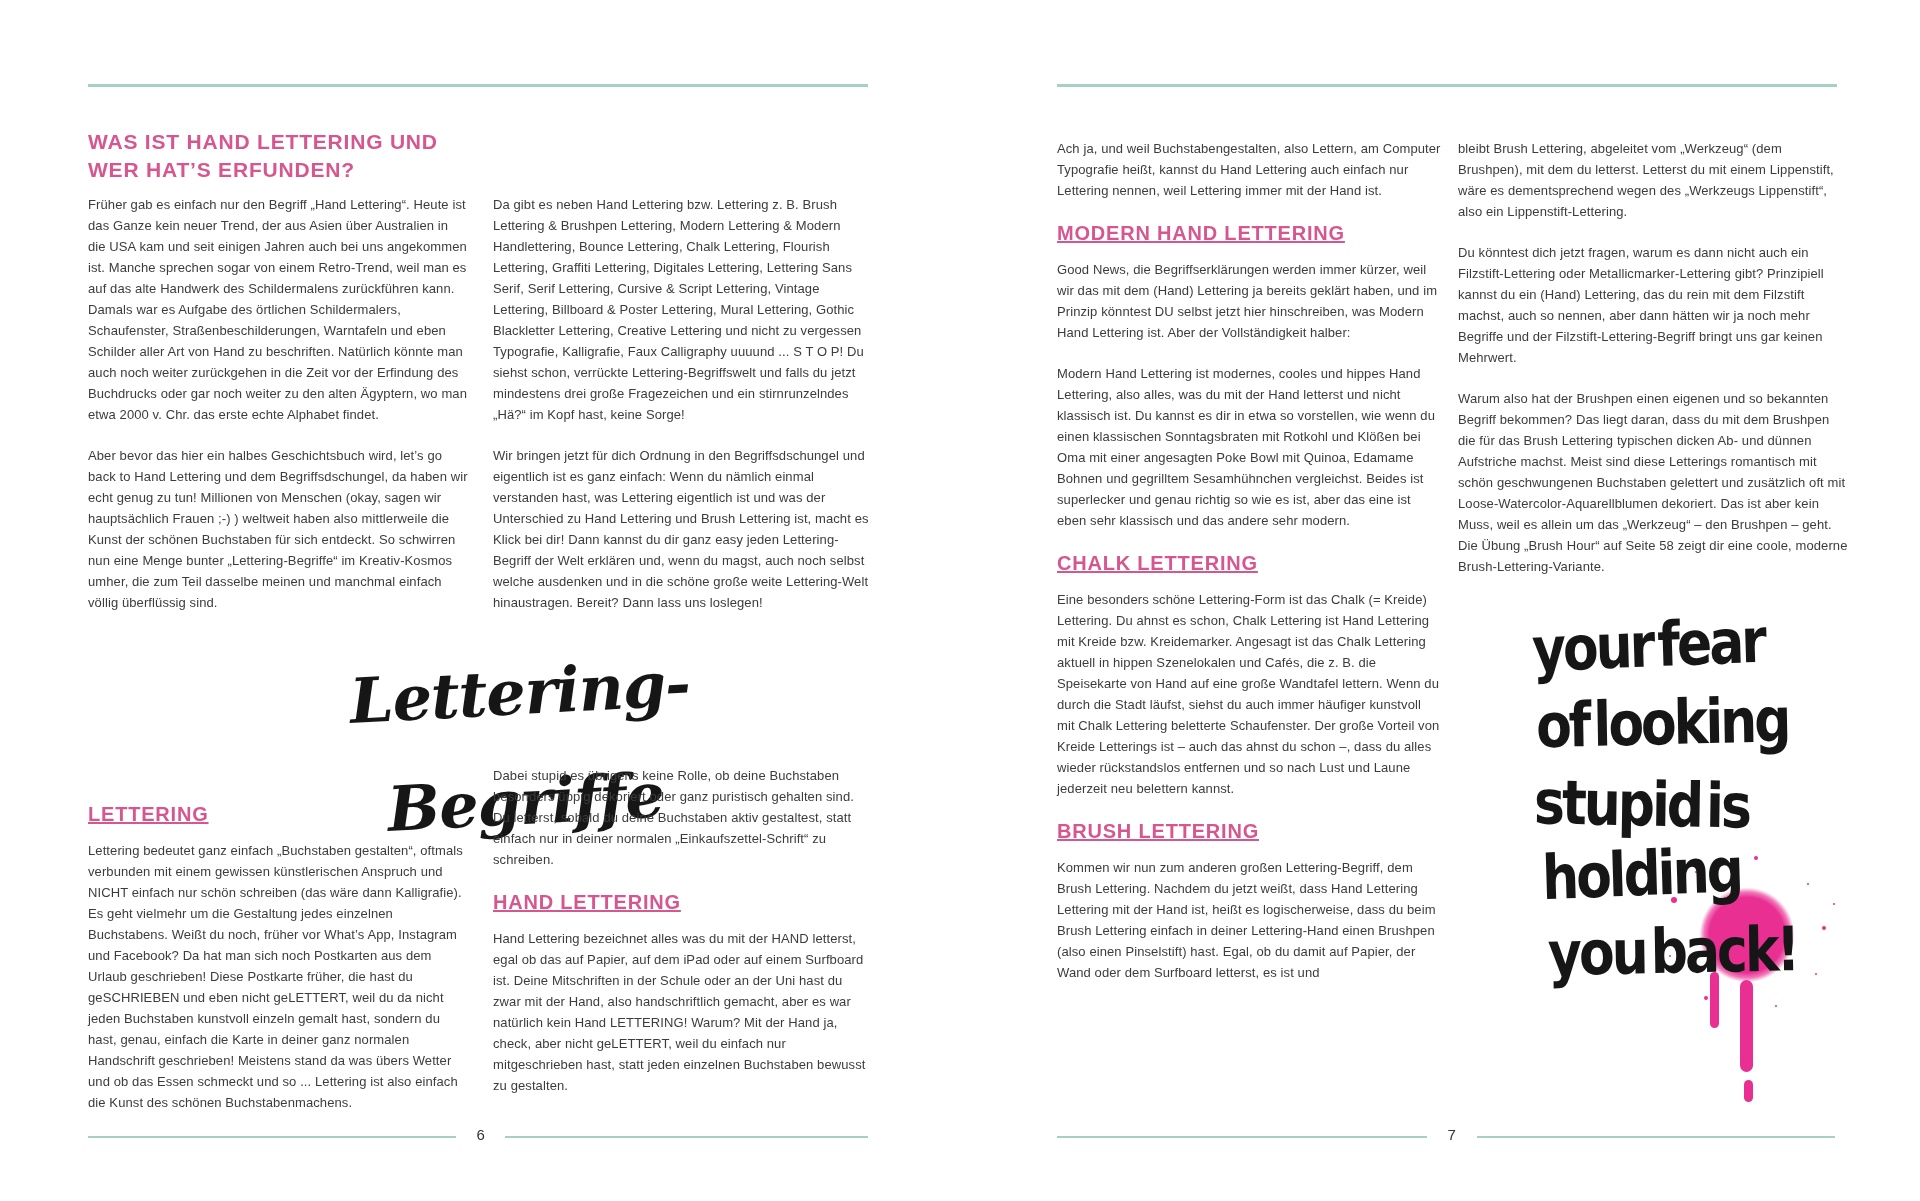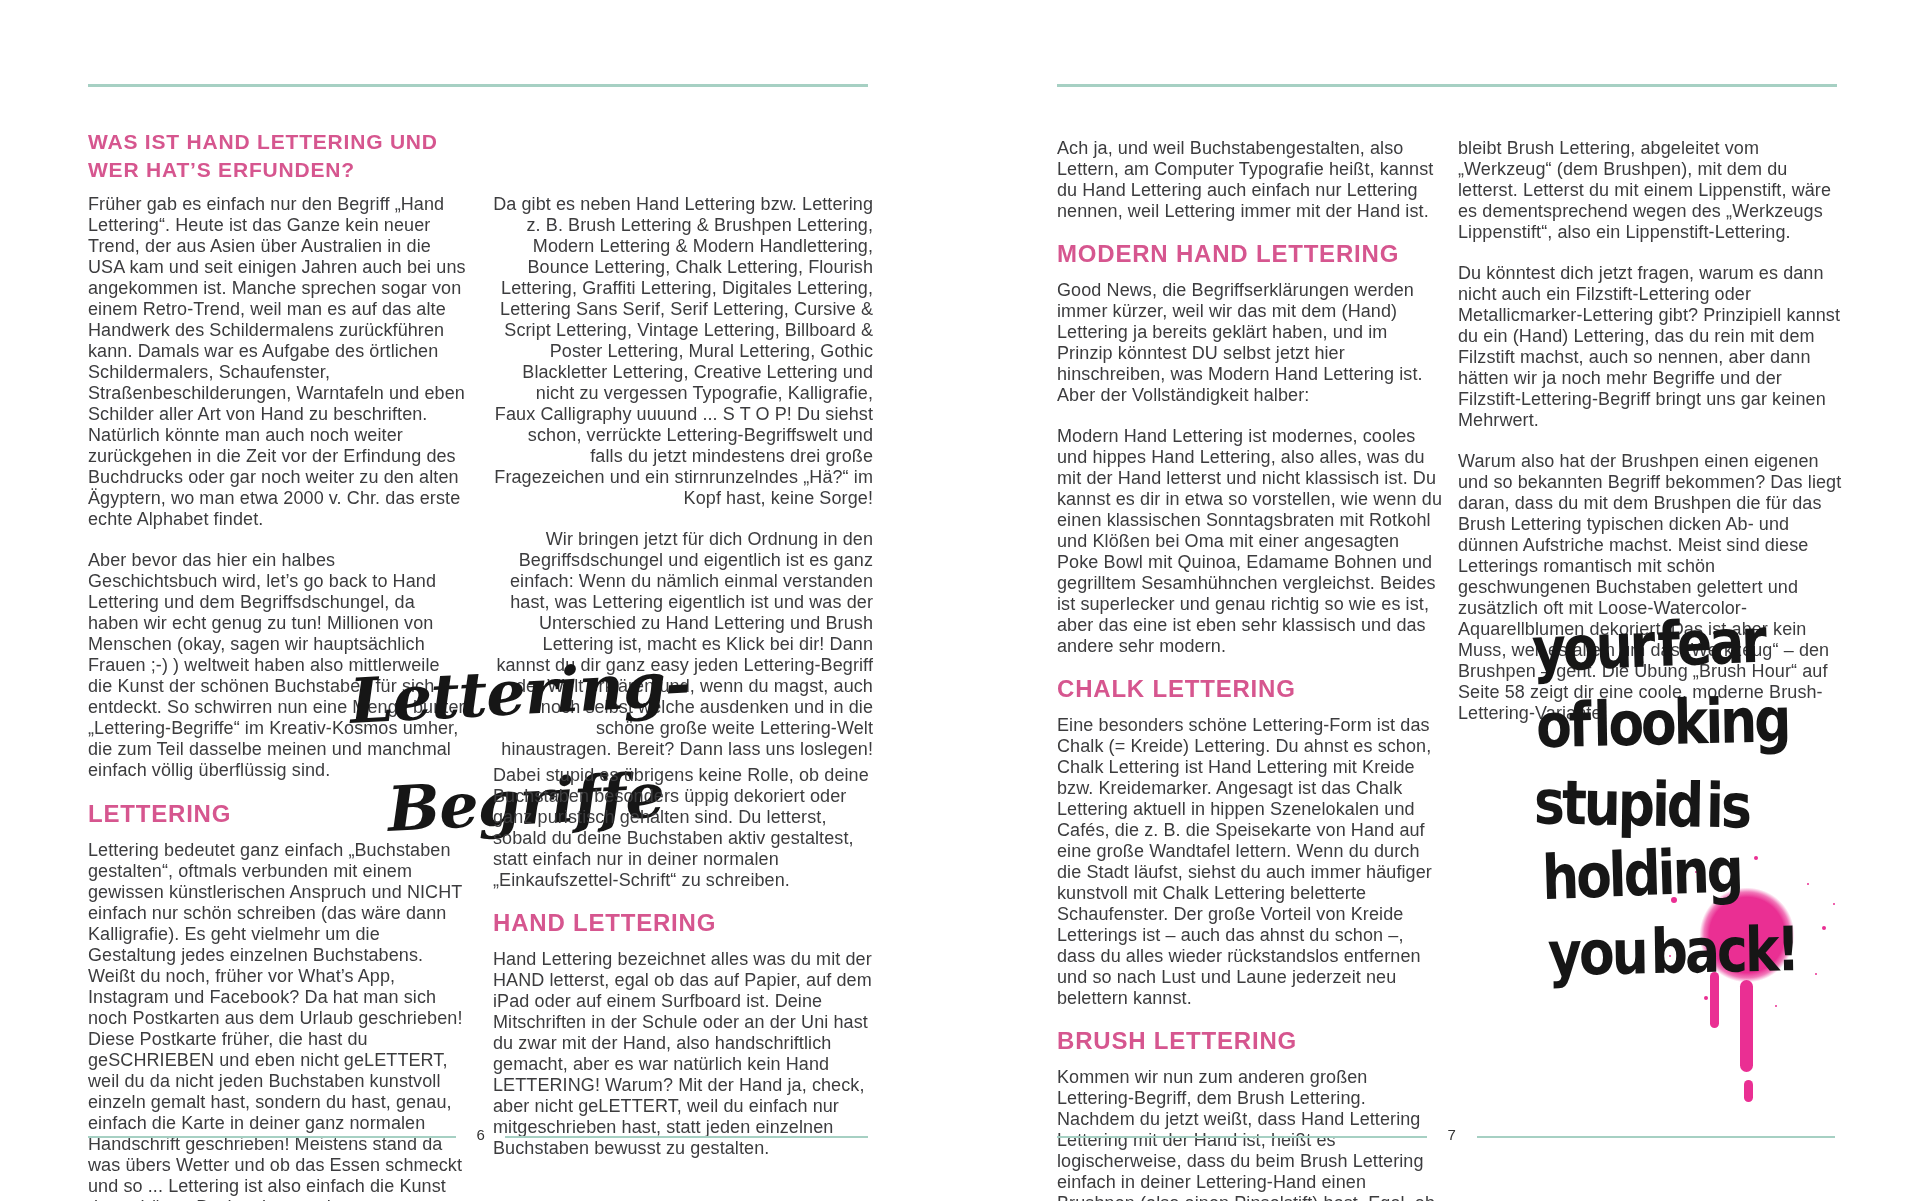--- a/index.html
+++ b/index.html
@@ -28,26 +28,26 @@
     position:absolute;top:1126px;width:50px;text-align:center;
     font-size:15px;color:#333;letter-spacing:.5px;
   }
   .headline{
     position:absolute;left:88px;top:128px;width:400px;
     font-size:21px;font-weight:bold;line-height:28px;
     letter-spacing:.8px;color:var(--accent-pink);
   }
   .col{position:absolute;}
   .col p{
-    font-size:18px;line-height:21px;letter-spacing:.1px;
+    font-size:13px;line-height:21px;letter-spacing:.1px;
     margin:0 0 20px 0;color:var(--text-color);
   }
   .sec-head{
-    font-size:24px;font-weight:bold;letter-spacing:.8px;
-    color:var(--accent-pink);margin:0 0 14px 0;line-height:24px;
+    font-size:20px;font-weight:bold;letter-spacing:.8px;
+    color:var(--accent-pink);margin:0 0 14px 0;line-height:24px;text-decoration:underline;
   }
   .sec-head.gap-above{margin-top:4px;}
   .script-title{
     position:absolute;left:230px;top:638px;width:580px;height:115px;
     text-align:center;
     font-family:"DejaVu Serif",serif;font-style:italic;font-weight:bold;
     font-size:62px;letter-spacing:-1px;color:var(--artwork-black);
     transform:rotate(-3deg);
     line-height:110px;
   }
@@ -99,21 +99,21 @@
 
   <div class="rule top" style="left:88px;top:84px;width:780px;"></div>
 
   <h1 class="headline">WAS IST HAND LETTERING UND WER HAT’S ERFUNDEN?</h1>
 
   <div class="col" style="left:88px;top:194px;width:380px;">
     <p>Früher gab es einfach nur den Begriff „Hand Lettering“. Heute ist das Ganze kein neuer Trend, der aus Asien über Australien in die USA kam und seit einigen Jahren auch bei uns angekommen ist. Manche sprechen sogar von einem Retro-Trend, weil man es auf das alte Handwerk des Schildermalens zurückführen kann. Damals war es Aufgabe des örtlichen Schildermalers, Schaufenster, Straßenbeschilderungen, Warntafeln und eben Schilder aller Art von Hand zu beschriften. Natürlich könnte man auch noch weiter zurückgehen in die Zeit vor der Erfindung des Buchdrucks oder gar noch weiter zu den alten Ägyptern, wo man etwa 2000 v. Chr. das erste echte Alphabet findet.</p>
     <p>Aber bevor das hier ein halbes Geschichtsbuch wird, let’s go back to Hand Lettering und dem Begriffsdschungel, da haben wir echt genug zu tun! Millionen von Menschen (okay, sagen wir hauptsächlich Frauen ;-) ) weltweit haben also mittlerweile die Kunst der schönen Buchstaben für sich entdeckt. So schwirren nun eine Menge bunter „Lettering-Begriffe“ im Kreativ-Kosmos umher, die zum Teil dasselbe meinen und manchmal einfach völlig überflüssig sind.</p>
   </div>
 
-  <div class="col" style="left:493px;top:194px;width:380px;text-align:right;">
+  <div class="col" style="left:493px;top:194px;width:380px;">
     <p>Da gibt es neben Hand Lettering bzw. Lettering z. B. Brush Lettering &amp; Brushpen Lettering, Modern Lettering &amp; Modern Handlettering, Bounce Lettering, Chalk Lettering, Flourish Lettering, Graffiti Lettering, Digitales Lettering, Lettering Sans Serif, Serif Lettering, Cursive &amp; Script Lettering, Vintage Lettering, Billboard &amp; Poster Lettering, Mural Lettering, Gothic Blackletter Lettering, Creative Lettering und nicht zu vergessen Typografie, Kalligrafie, Faux Calligraphy uuuund ... S T O P! Du siehst schon, verrückte Lettering-Begriffswelt und falls du jetzt mindestens drei große Fragezeichen und ein stirnrunzelndes „Hä?“ im Kopf hast, keine Sorge!</p>
     <p>Wir bringen jetzt für dich Ordnung in den Begriffsdschungel und eigentlich ist es ganz einfach: Wenn du nämlich einmal verstanden hast, was Lettering eigentlich ist und was der Unterschied zu Hand Lettering und Brush Lettering ist, macht es Klick bei dir! Dann kannst du dir ganz easy jeden Lettering-Begriff der Welt erklären und, wenn du magst, auch noch selbst welche ausdenken und in die schöne große weite Lettering-Welt hinaustragen. Bereit? Dann lass uns loslegen!</p>
   </div>
 
   <div class="script-title">Lettering-Begriffe</div>
 
   <div class="col" style="left:88px;top:802px;width:380px;">
     <h2 class="sec-head">LETTERING</h2>
     <p>Lettering bedeutet ganz einfach „Buchstaben gestalten“, oftmals verbunden mit einem gewissen künstlerischen Anspruch und NICHT einfach nur schön schreiben (das wäre dann Kalligrafie). Es geht vielmehr um die Gestaltung jedes einzelnen Buchstabens. Weißt du noch, früher vor What’s App, Instagram und Facebook? Da hat man sich noch Postkarten aus dem Urlaub geschrieben! Diese Postkarte früher, die hast du geSCHRIEBEN und eben nicht geLETTERT, weil du da nicht jeden Buchstaben kunstvoll einzeln gemalt hast, sondern du hast, genau, einfach die Karte in deiner ganz normalen Handschrift geschrieben! Meistens stand da was übers Wetter und ob das Essen schmeckt und so ... Lettering ist also einfach die Kunst des schönen Buchstabenmachens.</p>
   </div>

